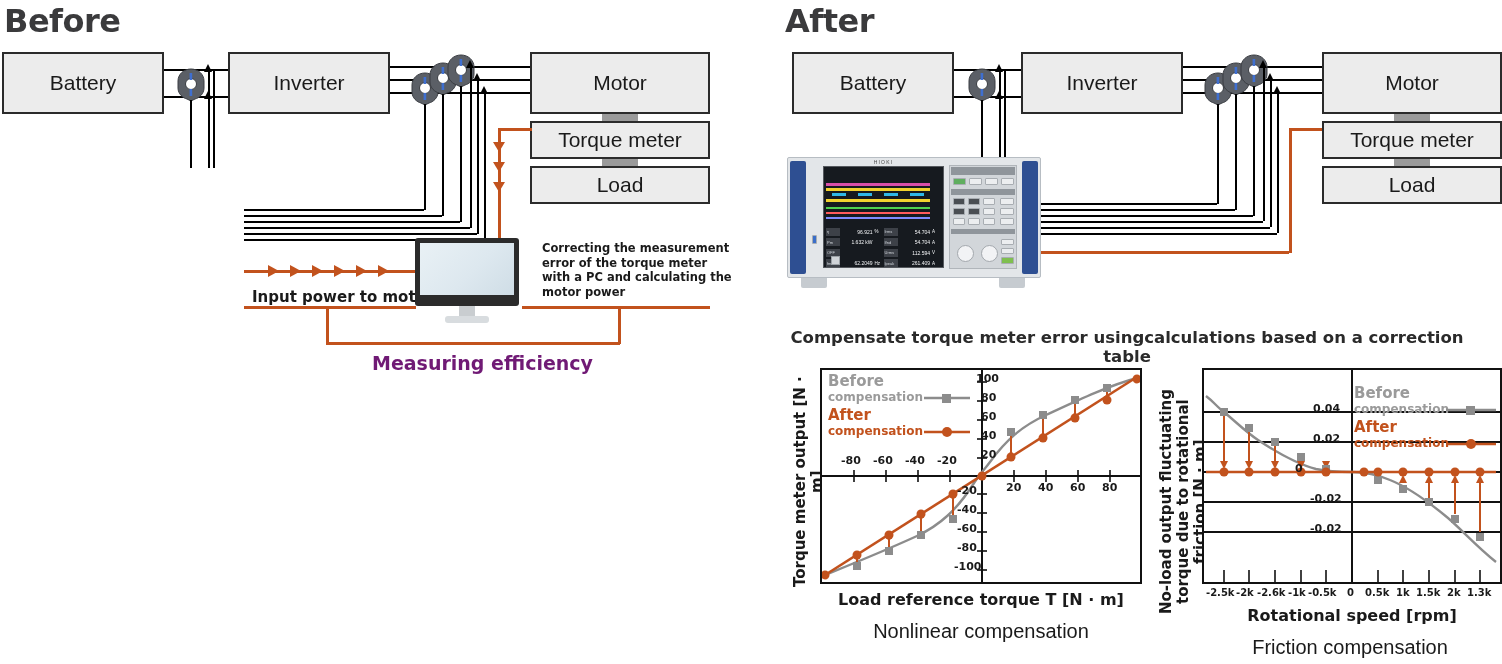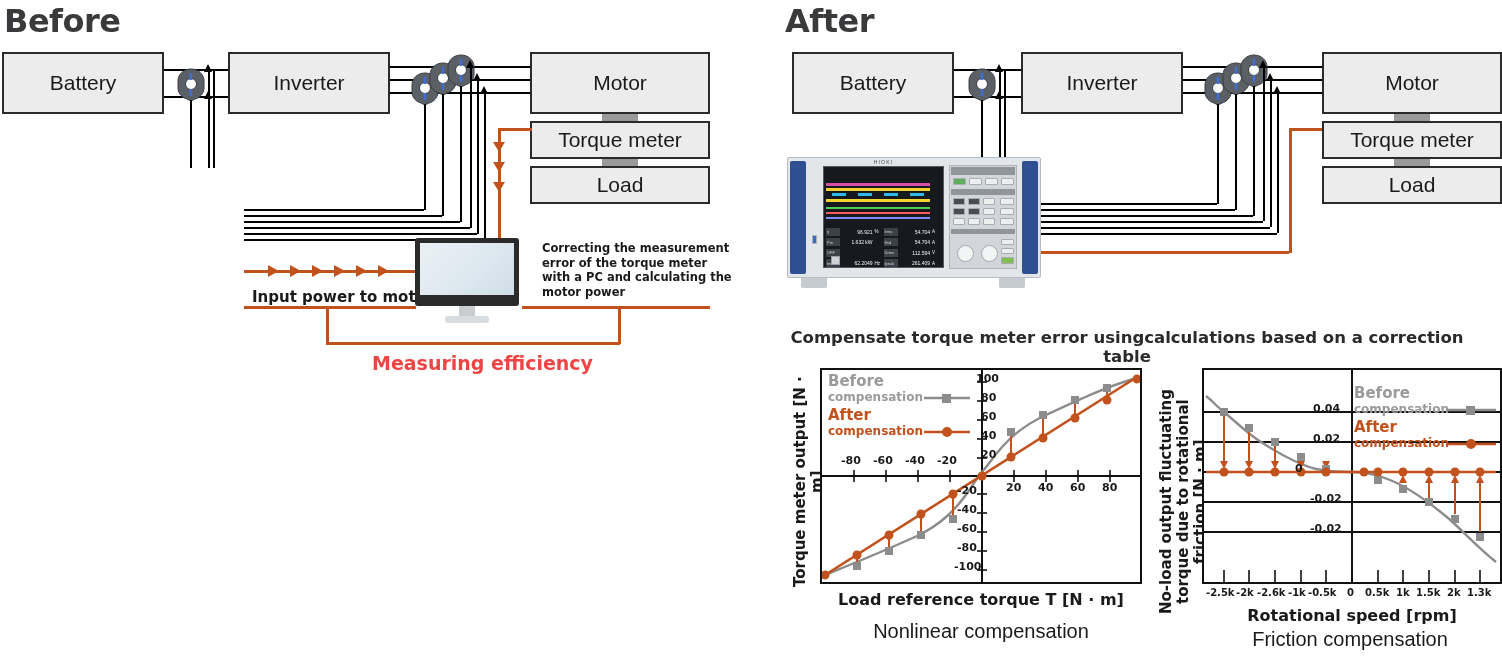--- a/index.html
+++ b/index.html
@@ -32,21 +32,21 @@
   .oarrow-down{position:absolute;width:0;height:0;border-left:6px solid transparent;
        border-right:6px solid transparent;border-top:10px solid #c2521d;}
   .oarrow-right{position:absolute;width:0;height:0;border-top:6px solid transparent;
        border-bottom:6px solid transparent;border-left:11px solid #c2521d;}
 
   .note{position:absolute;font-family:"DejaVu Sans",sans-serif;font-weight:bold;
        font-size:11.5px;line-height:14.5px;color:#1a1a1a;}
   .lbl-black{position:absolute;font-family:"DejaVu Sans",sans-serif;font-weight:bold;
        font-size:15px;color:#1a1a1a;}
   .lbl-orange{position:absolute;font-family:"DejaVu Sans",sans-serif;font-weight:bold;
-       font-size:19px;color:#ef4444;}
+       font-size:19px;color:#701a75;}
 
   
   #pc-monitor{position:absolute;left:415px;top:238px;width:104px;height:86px;}
   .mon-body{position:absolute;left:0;top:0;width:104px;height:68px;background:#2b2b2b;
        border-radius:3px;}
   .mon-screen{position:absolute;left:5px;top:5px;width:94px;height:52px;
        background:linear-gradient(135deg,#e9f1f5 0%,#dde8ef 55%,#cfdde6 100%);}
   .mon-neck{position:absolute;left:44px;top:68px;width:16px;height:11px;background:#c9cdd0;}
   .mon-base{position:absolute;left:30px;top:78px;width:44px;height:7px;background:#d8dcdf;
        border-radius:3px;}
@@ -614,14 +614,14 @@
   <div class="tick sm" style="left:130px;top:219px;">-1k</div>
   <div class="tick sm" style="left:150px;top:219px;">-0.5k</div>
   <div class="tick sm" style="left:189px;top:219px;">0</div>
   <div class="tick sm" style="left:207px;top:219px;">0.5k</div>
   <div class="tick sm" style="left:238px;top:219px;">1k</div>
   <div class="tick sm" style="left:258px;top:219px;">1.5k</div>
   <div class="tick sm" style="left:289px;top:219px;">2k</div>
   <div class="tick sm" style="left:309px;top:219px;">1.3k</div>
 
   <div class="xlab" style="left:44px;top:238px;width:300px;">Rotational speed [rpm]</div>
-  <div class="chart-caption" style="left:40px;top:260px;width:304px;">Friction compensation</div>
+  <div class="chart-caption" style="left:40px;top:268px;width:304px;">Friction compensation</div>
 </div>
 
 </body></html>

